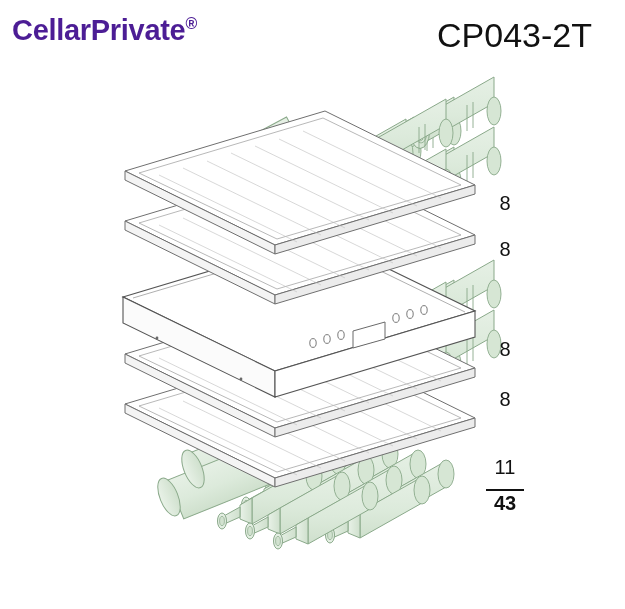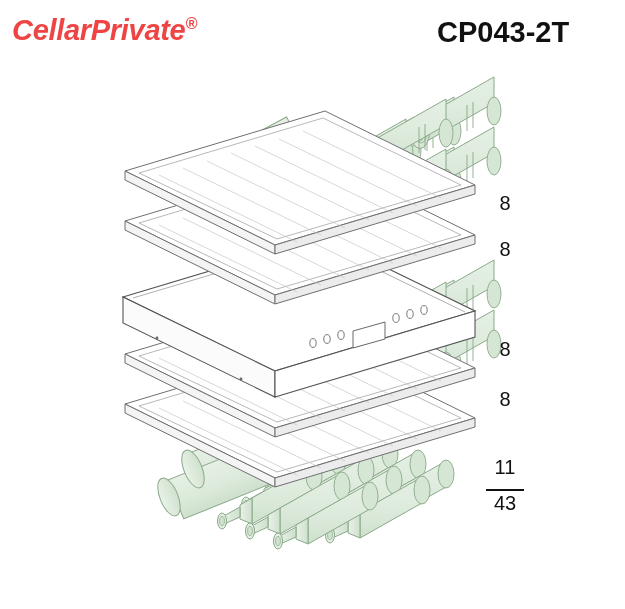--- a/index.html
+++ b/index.html
@@ -7,36 +7,36 @@
     width:625px;height:609px;
     background:#ffffff;
     font-family:"Liberation Sans", sans-serif;
     overflow:hidden;
     position:relative;
   }
   #root{position:relative;width:625px;height:609px;}
 
   .brand{
     position:absolute;left:12px;top:14px;
-    font-size:29px;font-weight:bold;color:#ef4444;
-    letter-spacing:-0.3px;white-space:nowrap;font-style:italic;
+    font-size:29px;font-weight:bold;color:#4c1d95;
+    letter-spacing:-0.3px;white-space:nowrap;
   }
   .brand .reg{font-size:16px;vertical-align:super;font-weight:bold;}
   .model{
     position:absolute;left:437px;top:16px;
-    font-size:29px;font-weight:bold;color:#111111;
+    font-size:34px;font-weight:normal;color:#111111;
     letter-spacing:0px;white-space:nowrap;
   }
 
   .count{
     position:absolute;
     font-size:20px;color:#111;
     text-align:center;width:40px;
   }
-  .count.total{font-weight:normal;}
+  .count.total{font-weight:bold;}
   .rule{
     position:absolute;background:#111;height:2px;
   }
 
   svg.art{position:absolute;left:0;top:0;}
 </style>
 </head>
 <body>
 
 <div id="root">

